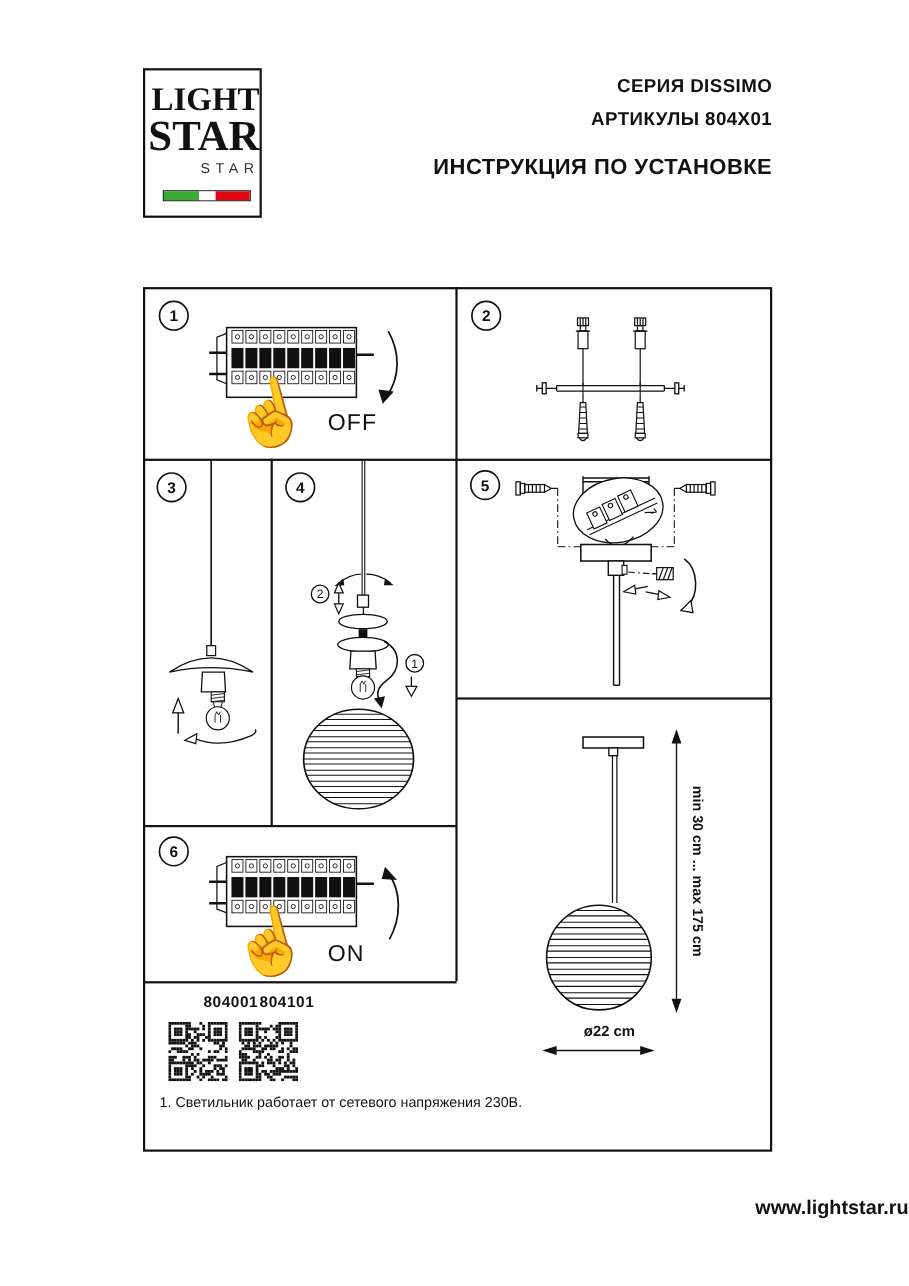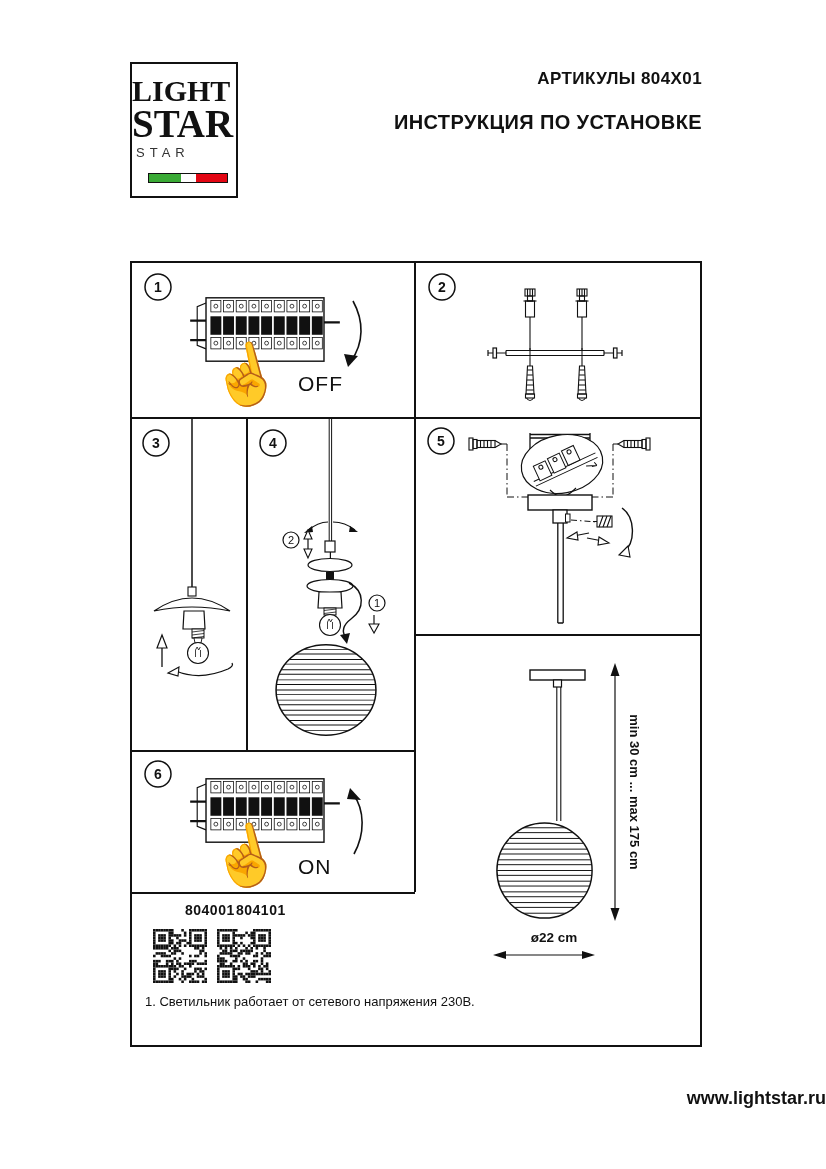--- a/index.html
+++ b/index.html
@@ -1,21 +1,21 @@
 <!DOCTYPE html>
 <html><head>
 <meta charset="utf-8">
 <style>
   html,body{margin:0;padding:0;background:#fff;}
   body{width:826px;height:1169px;position:relative;font-family:"Liberation Sans",sans-serif;color:#111;}
   .abs{position:absolute;}
   svg text{font-family:"Liberation Sans",sans-serif;fill:#111;}
   .ln{background:#111;position:absolute;}
   
-  #logo-box{left:130px;top:62px;width:108px;height:136px;border:2px solid #111;box-sizing:border-box;text-align:left;}
+  #logo-box{left:130px;top:62px;width:108px;height:136px;border:2px solid #111;box-sizing:border-box;text-align:right;}
   #logo-light{font-family:"Liberation Serif",serif;font-weight:bold;font-size:30px;line-height:30px;margin-top:12px;letter-spacing:0px;}
   #logo-star{font-family:"Liberation Serif",serif;font-weight:bold;font-size:39px;line-height:36px;letter-spacing:0px;}
   #logo-group{font-size:13px;letter-spacing:5px;margin-top:3px;margin-left:4px;color:#333;}
   #logo-flag{position:absolute;left:16px;right:14px;bottom:13px;height:10px;}
   #title-block{right:124px;top:64px;text-align:right;}
   .t-small{font-size:17px;font-weight:bold;line-height:30px;letter-spacing:0.4px;}
   .t-big{font-size:20px;font-weight:bold;line-height:28px;letter-spacing:0.4px;}
   #title-gap{height:14px;}
   
   #grid-outer{left:130px;top:261px;width:572px;height:786px;border:2px solid #111;box-sizing:border-box;}
@@ -141,20 +141,21 @@
   <div id="logo-group">STAR</div>
   <svg id="logo-flag" viewBox="0 0 80 10" preserveAspectRatio="none">
     <rect x="0" y="0" width="80" height="10" fill="none" stroke="#111" stroke-width="2"></rect>
     <rect x="1" y="1" width="32" height="8" fill="#3aaa35"></rect>
     <rect x="33" y="1" width="15" height="8" fill="#ffffff"></rect>
     <rect x="48" y="1" width="31" height="8" fill="#e30613"></rect>
   </svg>
 </div>
 
 <div class="abs" id="title-block">
+  <div class="t-small">СЕРИЯ DISSIMO</div>
   <div class="t-small">АРТИКУЛЫ 804X01</div>
   <div id="title-gap"></div>
   <div class="t-big">ИНСТРУКЦИЯ ПО УСТАНОВКЕ</div>
 </div>
 
 <div class="abs" id="grid-outer"></div>
 <div class="ln" style="left:414px;top:261px;width:2px;height:631px;"></div>
 <div class="ln" style="left:246px;top:417px;width:2px;height:333px;"></div>
 <div class="ln" style="left:130px;top:417px;width:572px;height:2px;"></div>
 <div class="ln" style="left:415px;top:634px;width:287px;height:2px;"></div>

